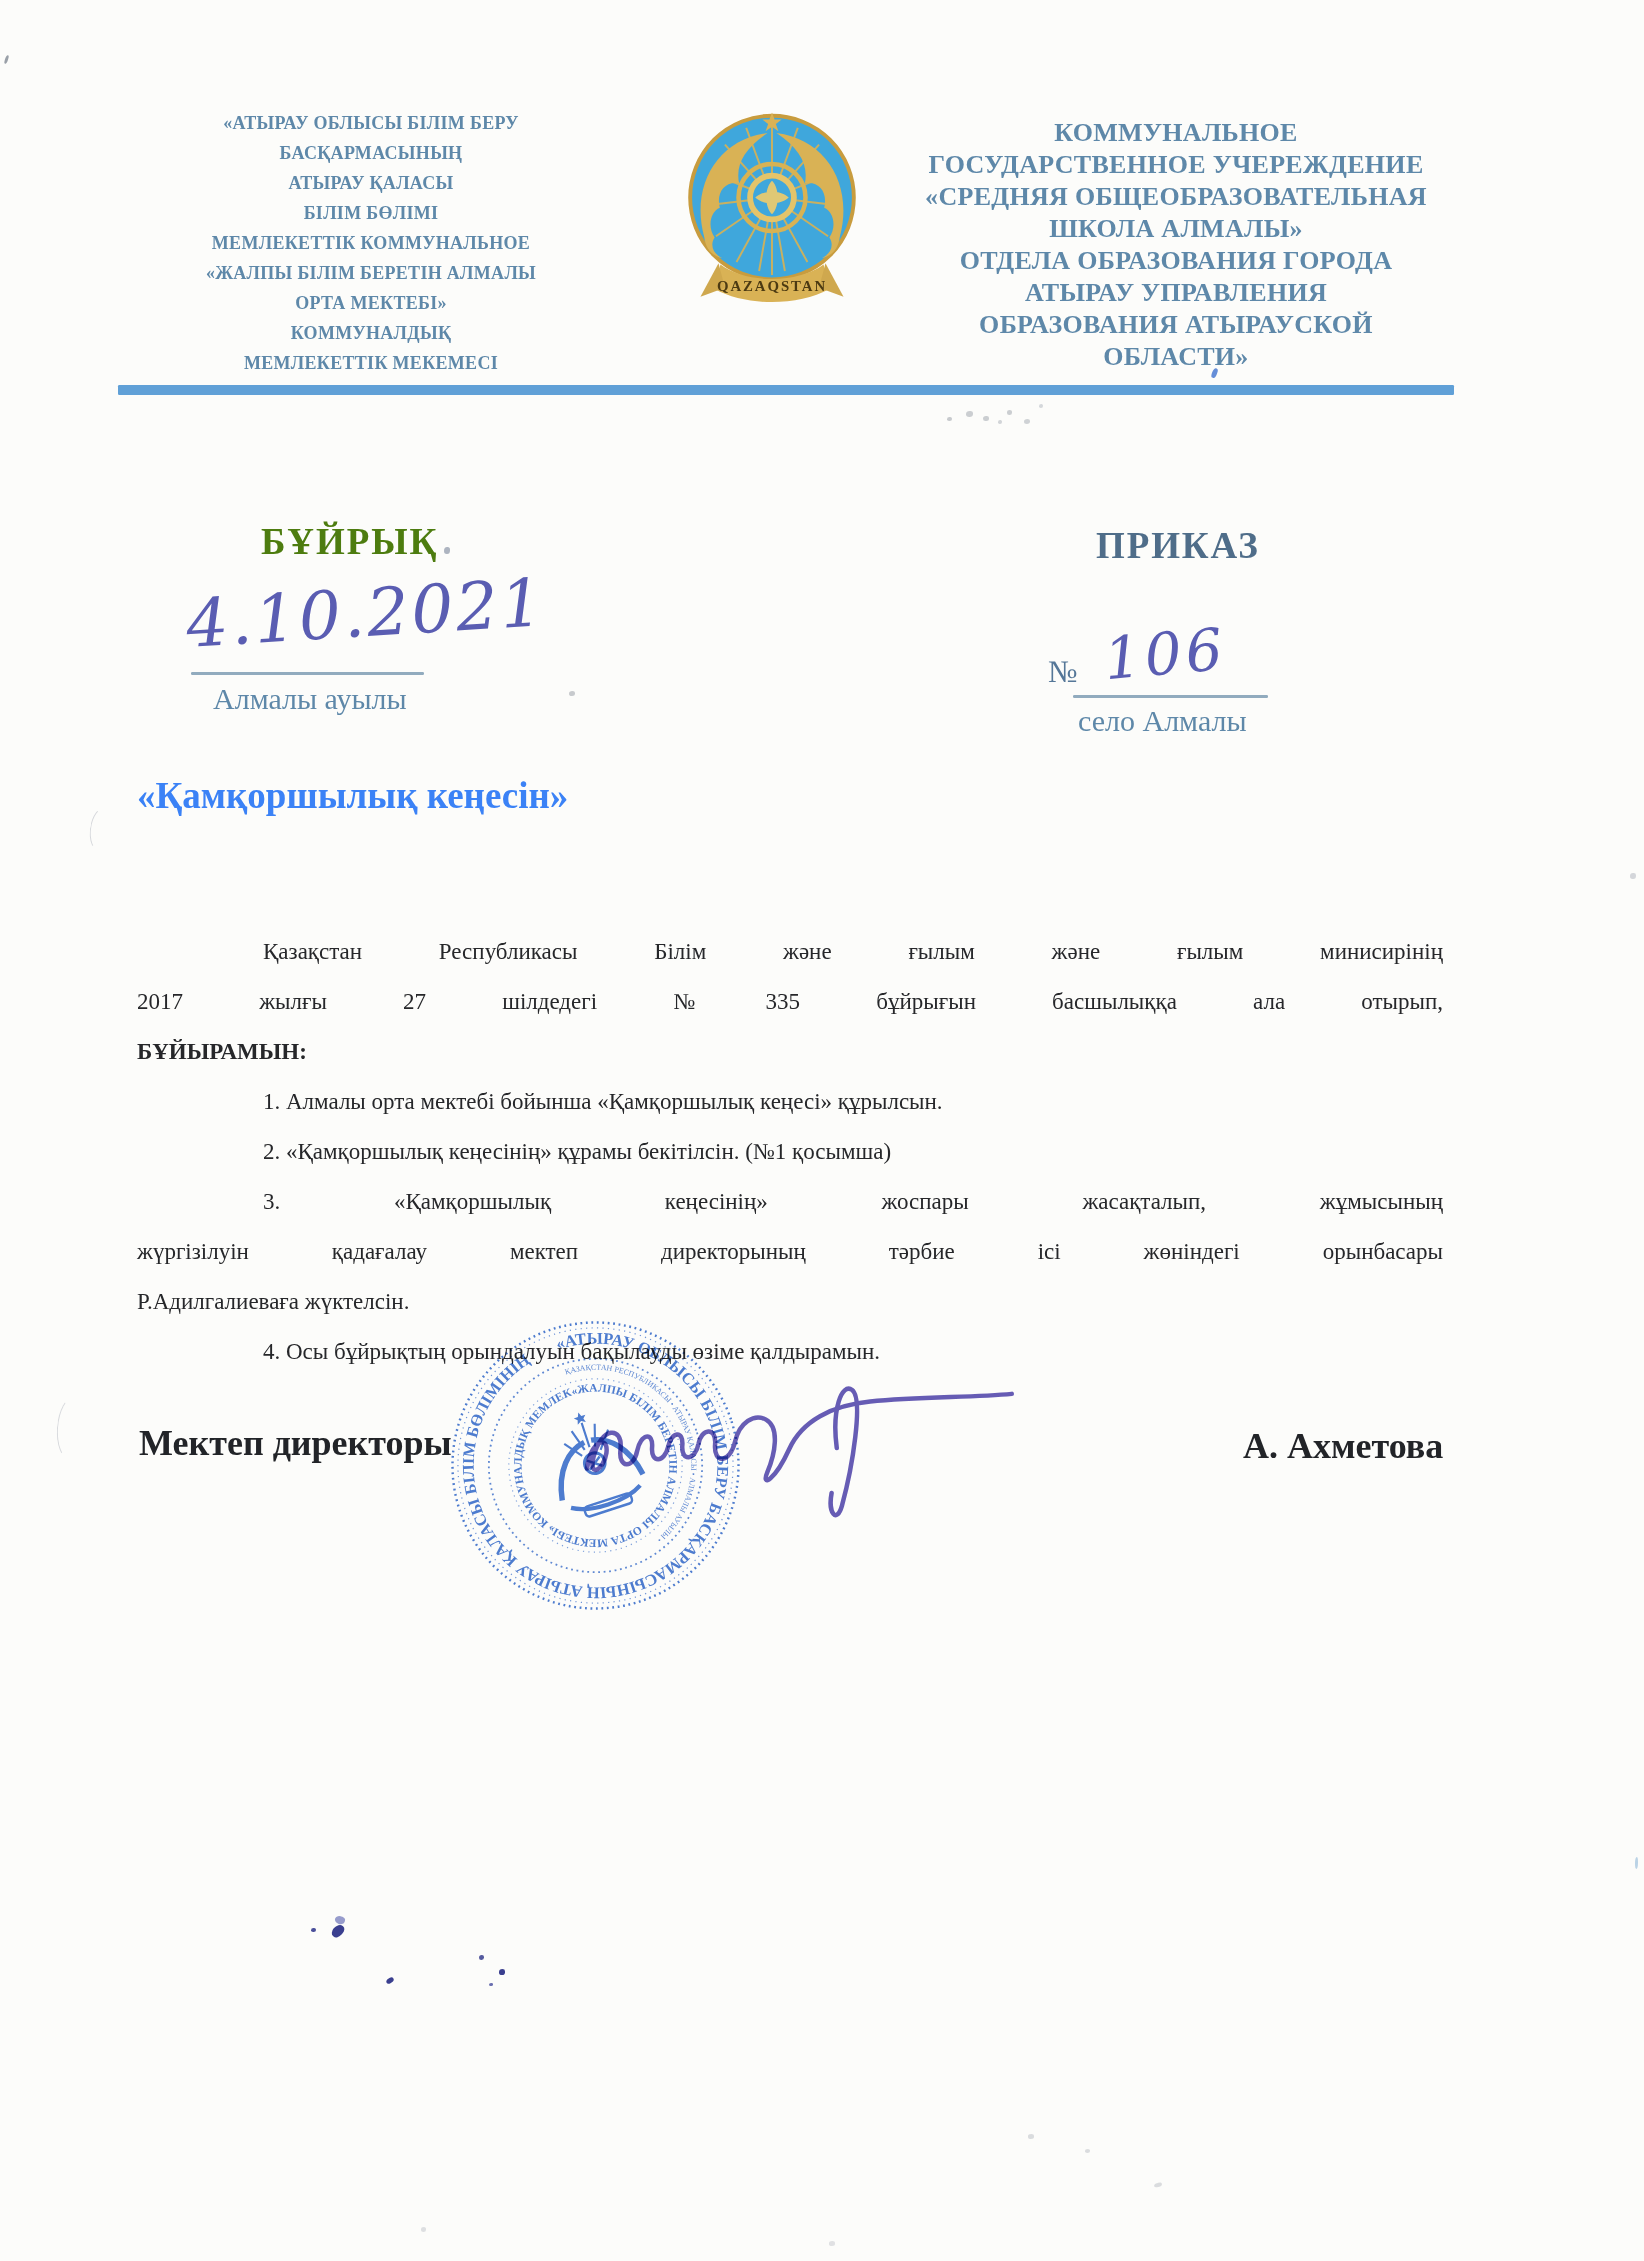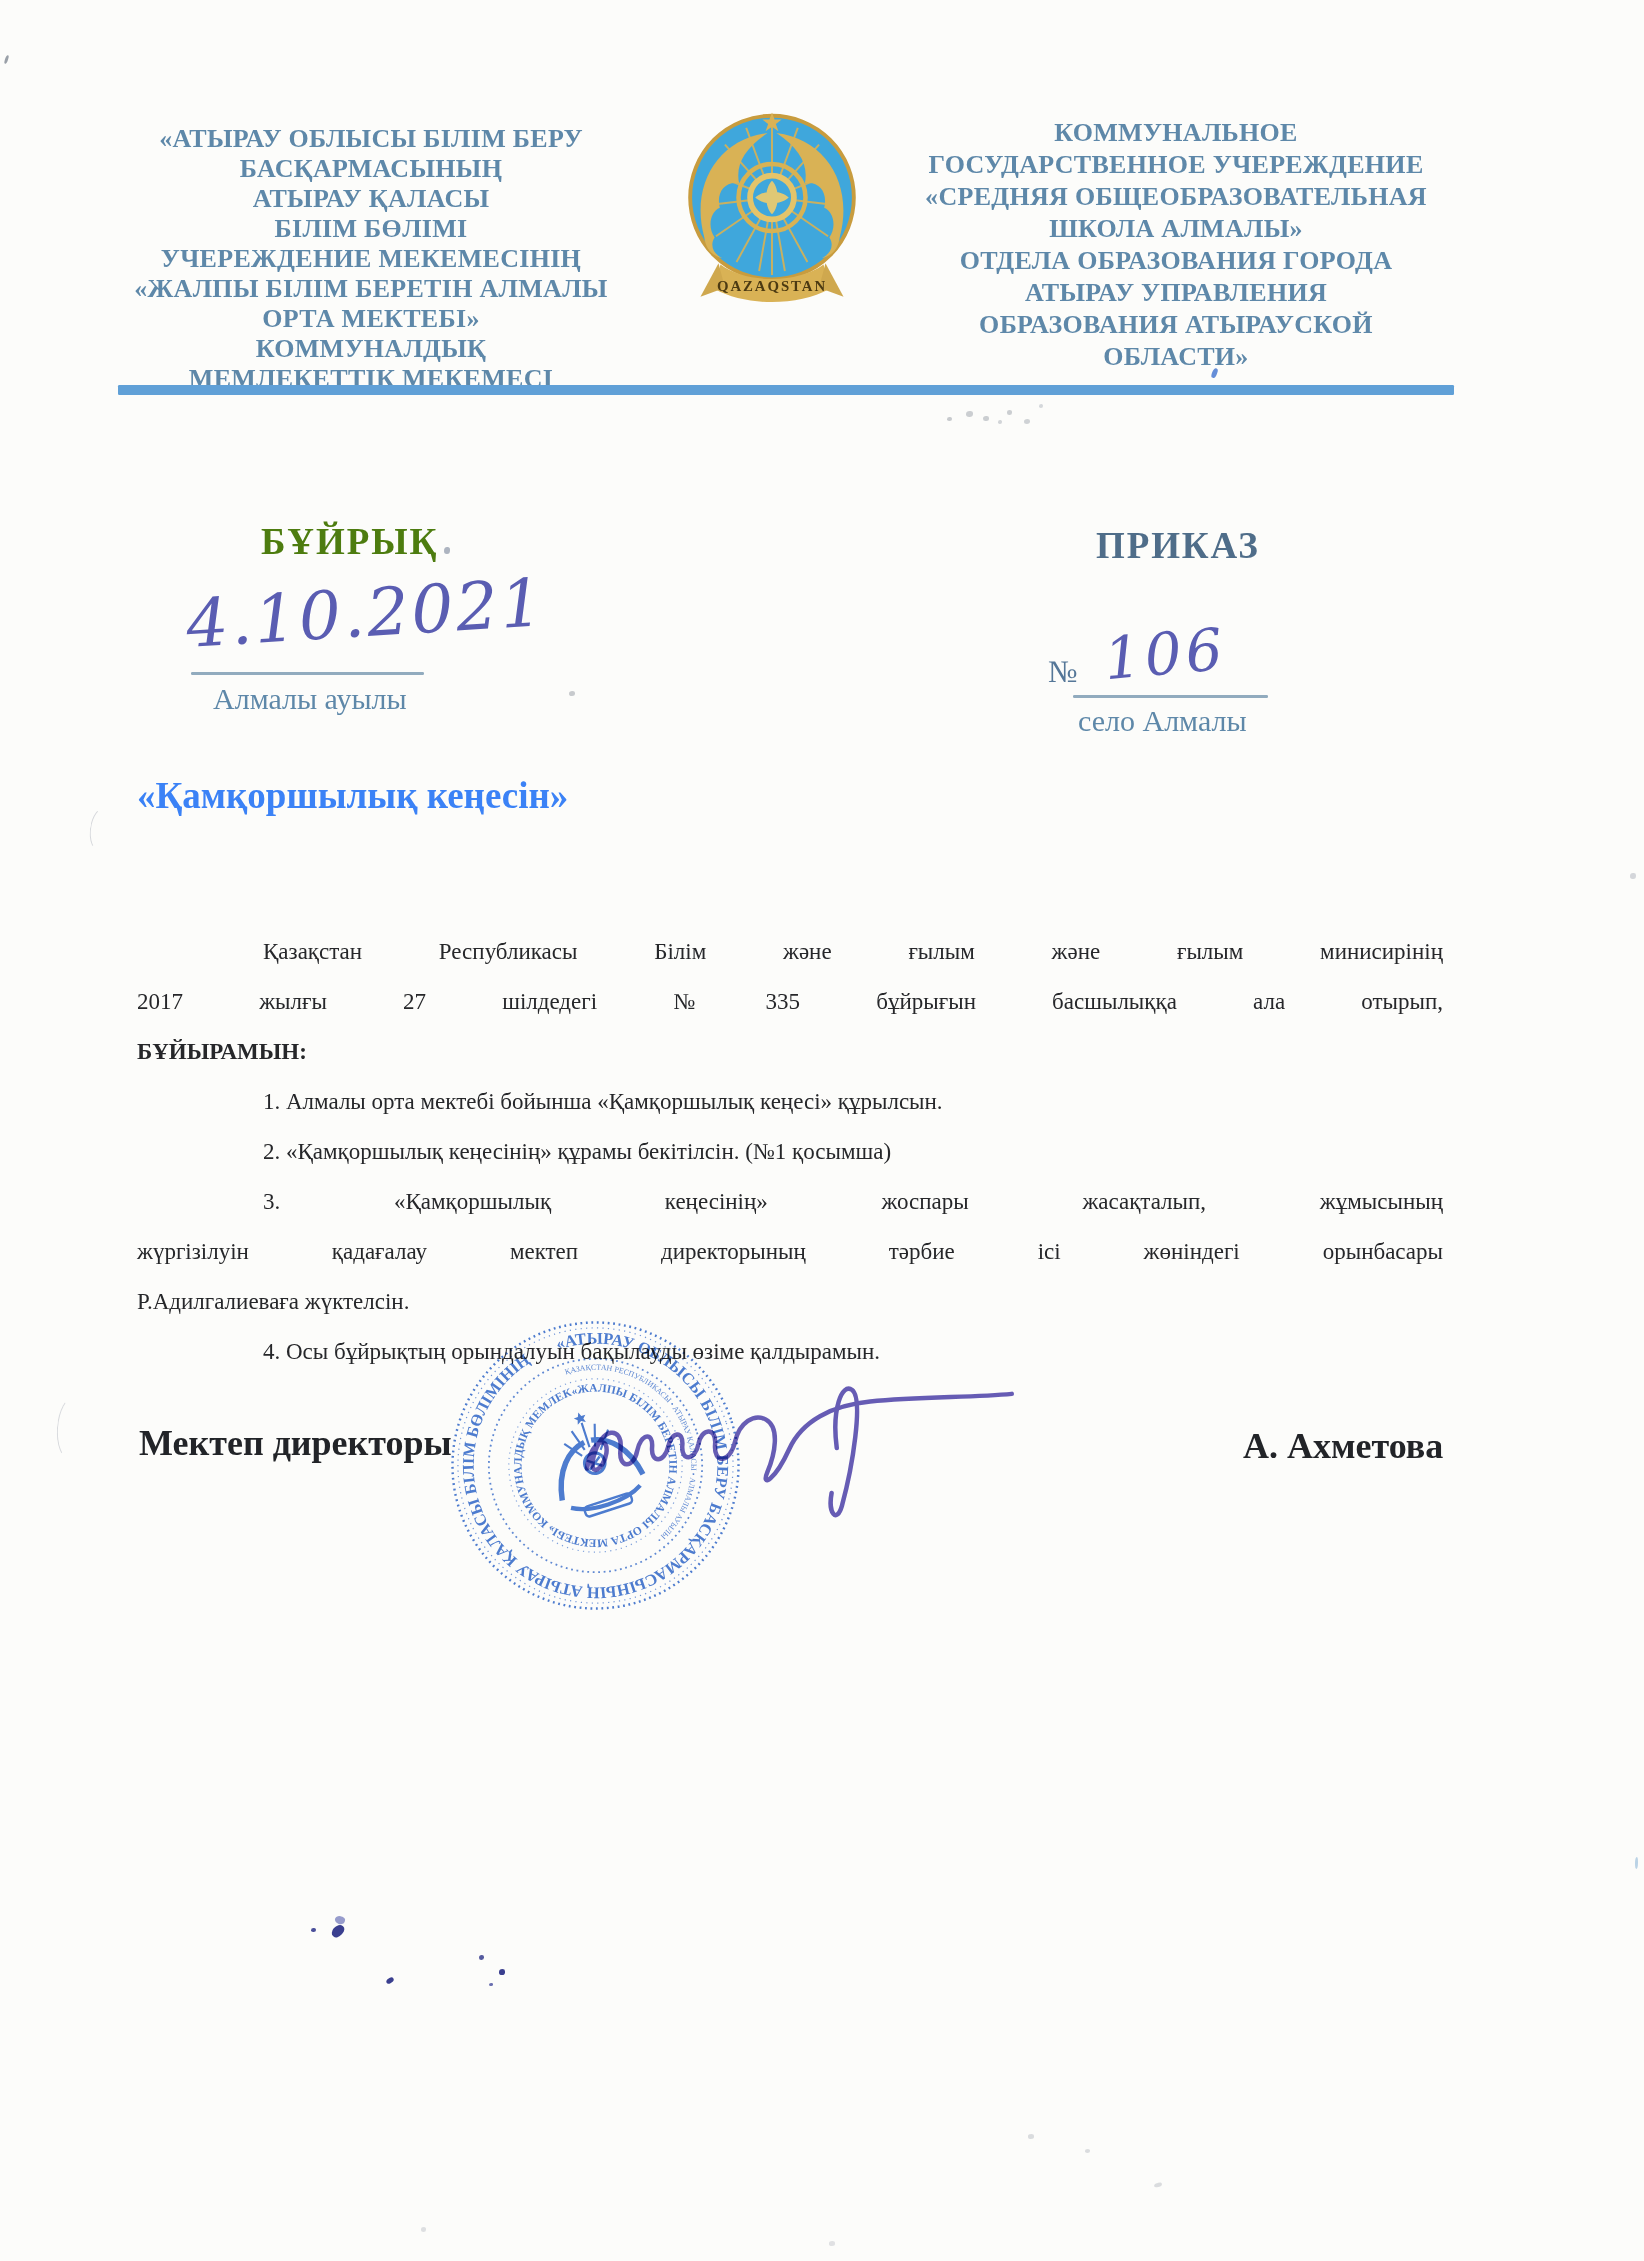--- a/index.html
+++ b/index.html
@@ -6,21 +6,21 @@
   body{
     width:1644px;height:2261px;
     background:#fbfbf9;
     font-family:"Liberation Serif","DejaVu Serif",serif;
     position:relative;
     -webkit-font-smoothing:antialiased;
   }
   #page{position:absolute;inset:0;overflow:hidden;background:#fcfcfa;}
   
   .org-col{position:absolute;text-align:center;font-weight:bold;color:#5e88a9;}
-  .org-col.left{left:110px;top:124px;width:522px;font-size:26px;line-height:30px;letter-spacing:0.3px;}
+  .org-col.left{left:110px;top:108px;width:522px;font-size:18px;line-height:30px;letter-spacing:0.3px;}
   .org-col.right{left:900px;top:117px;width:552px;font-size:26px;line-height:32px;letter-spacing:0.3px;}
   .org-line{white-space:nowrap;}
   .divider{position:absolute;left:118px;top:385px;width:1336px;height:9.7px;background:#60a0d7;border-radius:1.3px;}
   
   .order-word{position:absolute;font-weight:bold;font-size:37px;letter-spacing:1.9px;}
   .order-word.kk{left:261px;top:520px;color:#4d7c0f;}
   .order-word.ru{left:1096px;top:524px;color:#4f6d89;}
   
   .hw{position:absolute;font-style:italic;color:#5a5db2;font-family:"DejaVu Serif",serif;white-space:nowrap;}
   .hw.date{left:186px;top:575px;font-size:66px;transform:rotate(-3.5deg);letter-spacing:2.6px;}
@@ -49,21 +49,21 @@
 </head>
 <body>
 
 <div id="page">
 
   <div class="org-col left">
     <div class="org-line">«АТЫРАУ ОБЛЫСЫ  БІЛІМ  БЕРУ</div>
     <div class="org-line">БАСҚАРМАСЫНЫҢ</div>
     <div class="org-line">АТЫРАУ ҚАЛАСЫ</div>
     <div class="org-line">БІЛІМ   БӨЛІМІ</div>
-    <div class="org-line">УЧЕРЕЖДЕНИЕ МЕКЕМЕСІНІҢ</div>
+    <div class="org-line">МЕМЛЕКЕТТІК КОММУНАЛЬНОЕ</div>
     <div class="org-line">«ЖАЛПЫ  БІЛІМ  БЕРЕТІН АЛМАЛЫ</div>
     <div class="org-line">ОРТА  МЕКТЕБІ»</div>
     <div class="org-line">КОММУНАЛДЫҚ</div>
     <div class="org-line">МЕМЛЕКЕТТІК МЕКЕМЕСІ</div>
   </div>
 
   <svg class="emblem" viewBox="0 0 270 330">
     <circle cx="135" cy="148" r="127" fill="#3fa7dc"></circle>
     <circle cx="135" cy="148" r="127" fill="none" stroke="#c89c3e" stroke-width="6"></circle>
     <g stroke="#d8b253" stroke-width="3" opacity="0.9">

